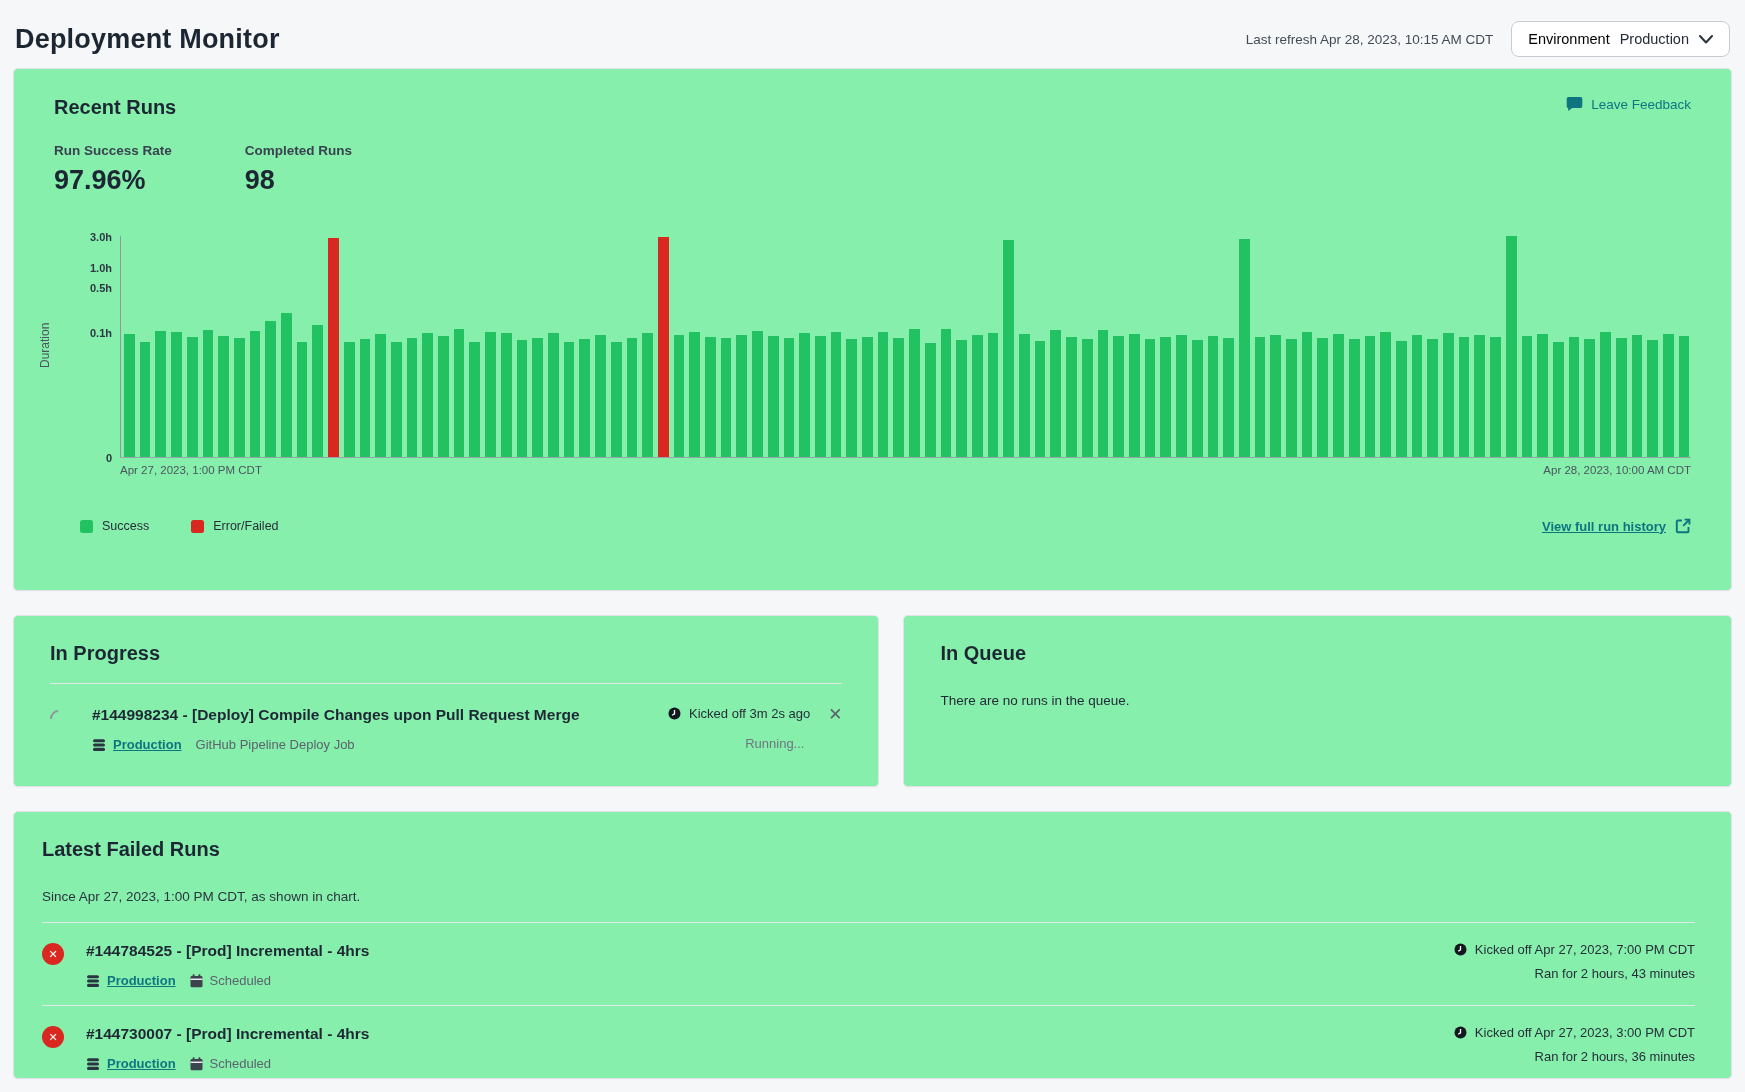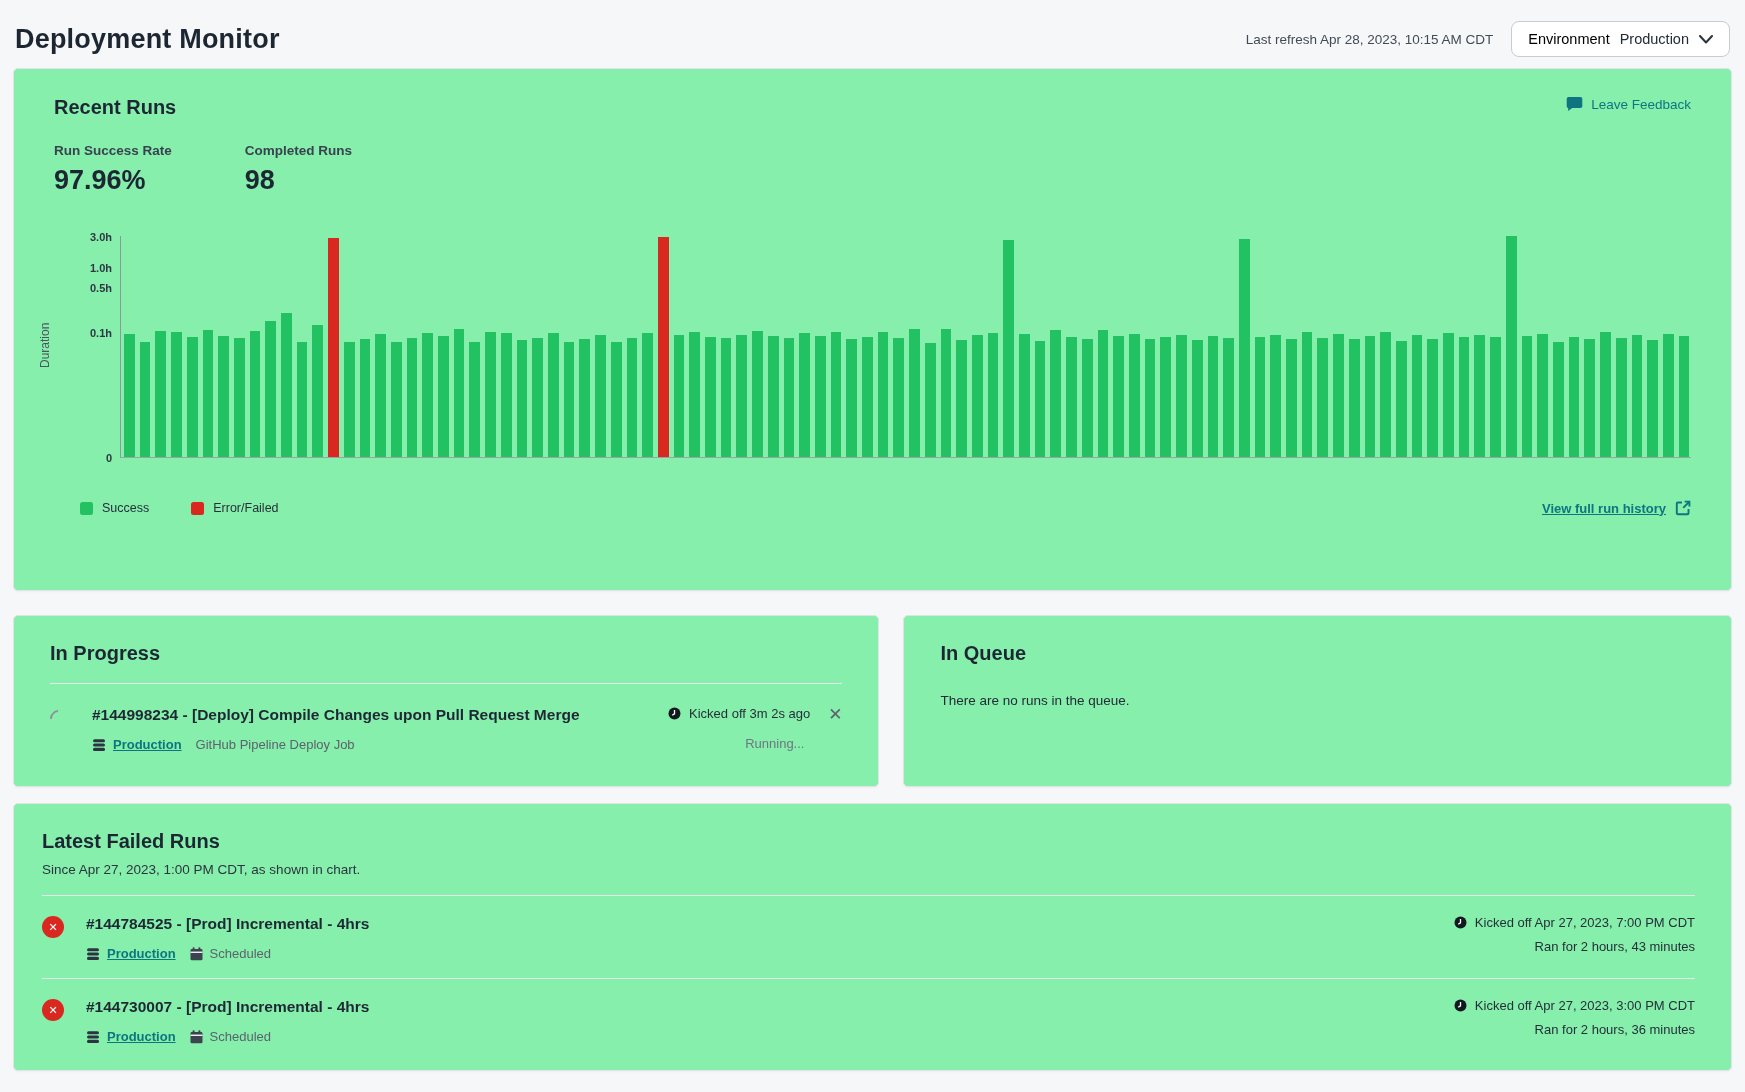--- a/index.html
+++ b/index.html
@@ -46,40 +46,40 @@
   .bars { position:absolute; left:3px; right:2px; bottom:0; top:0; display:flex; align-items:flex-end; gap:5px; }
   .bar { flex:1; border-radius:0; min-width:0; }
   .xlabels { display:flex; justify-content:space-between; margin:6px 0 0 66px; font-size:11.5px; color:#4c555f; }
   .chart-foot { display:flex; justify-content:space-between; align-items:center; margin-top:42px; padding-left:26px; }
   .legend { display:flex; gap:42px; }
   .legend-item { display:flex; align-items:center; gap:9px; font-size:12.5px; color:#262f39; }
   .legend-swatch { width:13px; height:13px; border-radius:2.5px; }
   .history-link { display:flex; align-items:center; gap:9px; font-size:13px; font-weight:700; color:#0e7580; cursor:pointer; }
   .history-link .txt { text-decoration:underline; }
   
-  .mid-row { display:grid; grid-template-columns:868fr 830fr; gap:24px; margin-bottom:16px; }
+  .mid-row { display:grid; grid-template-columns:868fr 830fr; gap:24px; margin-bottom:24px; }
   .mid-card { padding:26px 36px; height:172px; }
   .divider { border-top:1px solid #e4e7eb; margin-top:18px; }
   .run-row { display:flex; margin-top:22px; }
   .run-icon-col { width:42px; padding-top:4px; }
   .spinner { width:17px; height:17px; border-radius:50%; border:2.5px solid transparent; border-top-color:#8e959c; transform:rotate(-48deg); }
   .run-main { flex:1; }
   .run-title { font-size:15.5px; font-weight:700; color:#1e2834; }
   .run-meta { display:flex; align-items:center; gap:14px; margin-top:13px; }
   .meta-item { display:flex; align-items:center; gap:7px; font-size:13px; color:#5b636d; }
   .env-link { font-size:13px; font-weight:700; color:#0e7580; text-decoration:underline; cursor:pointer; }
   .run-right { width:215px; display:flex; flex-direction:column; align-items:flex-end; }
   .kick-row { display:flex; align-items:center; gap:8px; font-size:13px; color:#262f39; }
   .running-txt { font-size:13px; color:#6e7680; margin-top:13px; margin-right:38px; }
   .close-x { font-size:17px; color:#5b636d; cursor:pointer; margin-left:18px; line-height:1; }
   .kick-close { display:flex; align-items:flex-start; }
   .queue-msg { font-size:13.5px; color:#232c36; margin-top:28px; }
   
   #failed-runs { padding:26px 36px 18px 28px; height:268px; }
-  .fr-sub { font-size:13.5px; color:#2b343f; margin-top:9px; }
+  .fr-sub { font-size:13.5px; color:#2b343f; margin-top:28px; }
   .fail-row { display:flex; padding:19px 0 17px 0; }
   .fail-row + .fail-row { border-top:1px solid #e4e7eb; }
   .badge-col { width:44px; padding-top:1px; }
   .err-badge { width:22px; height:22px; border-radius:50%; background:#d9281f; color:#fff; display:flex; align-items:center; justify-content:center; font-size:11px; font-weight:700; }
   .fail-right { width:260px; display:flex; flex-direction:column; align-items:flex-end; gap:9px; }
   .ran-for { font-size:13px; color:#262f39; }
   .icon-svg { display:block; }
 </style>
 </head>
 <body>
@@ -233,20 +233,24 @@
           <div class="bar" style="height: 118.5px; background: rgb(34, 193, 97);"></div>
           <div class="bar" style="height: 124.8px; background: rgb(34, 193, 97);"></div>
           <div class="bar" style="height: 119.5px; background: rgb(34, 193, 97);"></div>
           <div class="bar" style="height: 121.8px; background: rgb(34, 193, 97);"></div>
           <div class="bar" style="height: 117.1px; background: rgb(34, 193, 97);"></div>
           <div class="bar" style="height: 123.1px; background: rgb(34, 193, 97);"></div>
           <div class="bar" style="height: 120.9px; background: rgb(34, 193, 97);"></div>
         </div>
     </div>
   </div>
+  <div class="xlabels">
+    <span>Apr 27, 2023, 1:00 PM CDT</span>
+    <span>Apr 28, 2023, 10:00 AM CDT</span>
+  </div>
 
   <div class="chart-foot">
     <div class="legend">
       <div class="legend-item">
         <span class="legend-swatch" style="background: rgb(34, 193, 97);"></span>
         <span>Success</span>
       </div>
       <div class="legend-item">
         <span class="legend-swatch" style="background: rgb(217, 40, 31);"></span>
         <span>Error/Failed</span>

